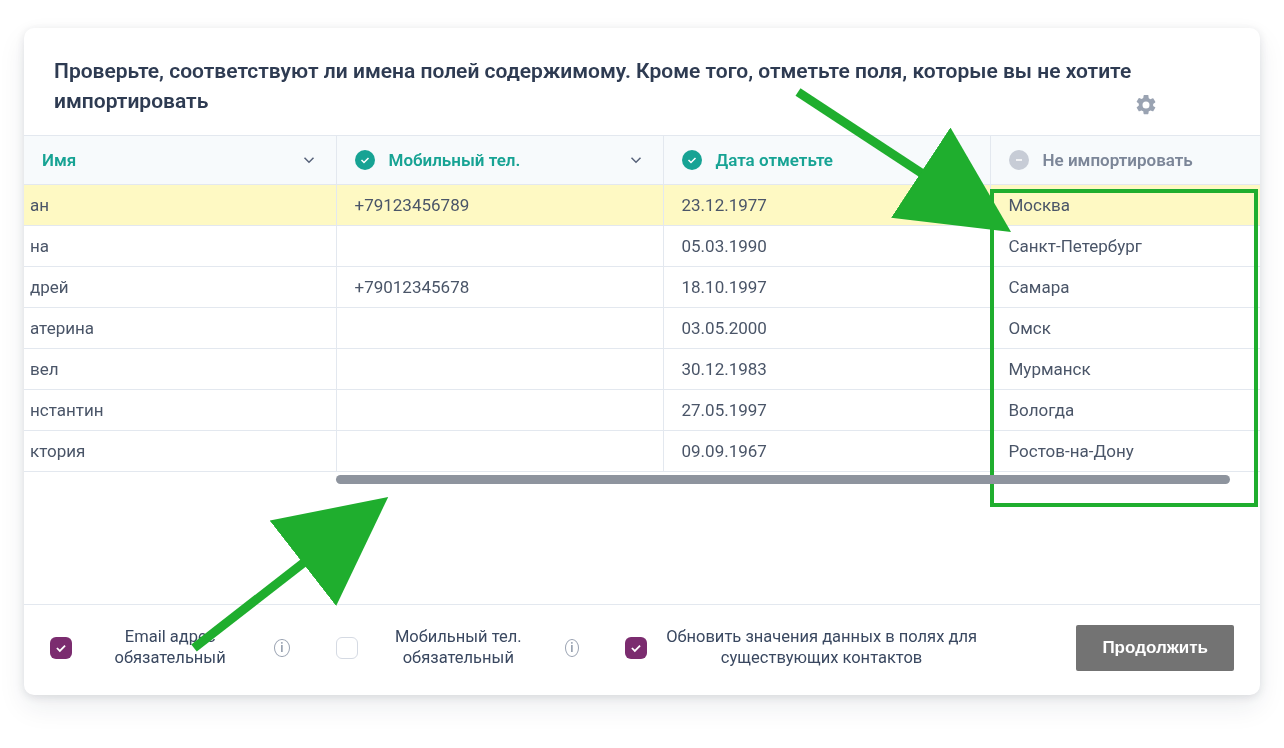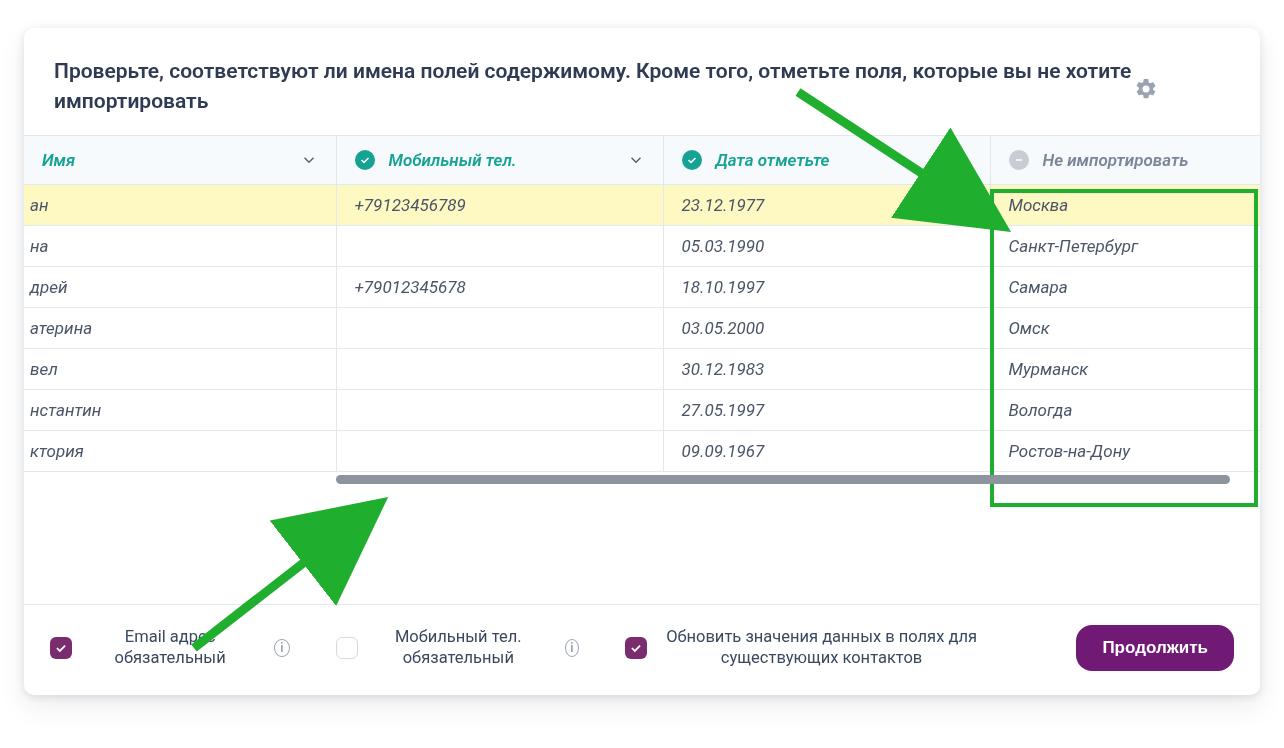--- a/index.html
+++ b/index.html
@@ -7,34 +7,34 @@
   .card {
     position: relative;
     margin: 28px 24px;
     width: 1236px;
     background:#fff;
     border-radius:10px;
     box-shadow: 0 2px 8px rgba(30,40,60,0.12), 0 12px 28px rgba(30,40,60,0.08);
     overflow: visible;
   }
   .card-head {
-    display:flex; align-items:center; padding: 28px 30px 18px 30px;
+    display:flex; align-items:flex-end; padding: 28px 30px 18px 30px;
   }
   .title {
     font-size: 21px; line-height: 1.45; font-weight: 600; color:#2E3B52; flex:1;
     max-width: 1080px;
   }
   .gear {
     width: 24px; height:24px; margin-top:6px; color:#9AA3B2; cursor:pointer;
   }
   .table-wrap {
     position:relative;
     width:100%;
   }
-  table { width:100%; border-collapse: collapse; table-layout: fixed; font-style: italic; }
+  table { width:100%; border-collapse: collapse; table-layout: fixed; }
   thead th {
     background:#F7FAFC;
     border-top:1px solid #E3E8EF;
     border-bottom:1px solid #E3E8EF;
     font-size:17px; font-weight:600; text-align:left;
     padding: 14px 18px;
     color:#17A394;
     position:relative;
   }
   thead th + th { border-left:1px solid #E3E8EF; }
@@ -78,22 +78,22 @@
     width:22px; height:22px; border-radius:6px; display:flex; align-items:center; justify-content:center; flex:none;
   }
   .chk.on { background:#7B2C6F; }
   .chk.off { background:#fff; border:1.5px solid #D5DAE3; }
   .chk svg { width:14px; height:14px; stroke:#fff; stroke-width:3; fill:none; }
   .opt-label { font-size:16.5px; color:#3A4860; line-height:1.25; max-width:210px; }
   .opt-label.wide { max-width: 380px; }
   .info { width:18px; height:18px; border:1.6px solid #9AA3B2; border-radius:50%; color:#9AA3B2; display:flex; align-items:center; justify-content:center; font-size:12px; font-weight:700; margin-left:6px; cursor:pointer; }
   .spacer { flex:1; }
   .cta {
-    background:#701a75; color:#fff; font-size:17px; font-weight:600;
-    padding: 13px 26px; border:none; border-radius:16px; cursor:pointer;
+    background:#737373; color:#fff; font-size:17px; font-weight:600;
+    padding: 13px 26px; border:none; border-radius:2px; cursor:pointer;
   }
 
   
   .anno-box {
     position:absolute; border:4px solid #1FAE2E; pointer-events:none;
   }
   .arrow { position:absolute; pointer-events:none; }
 </style>
 </head>
 <body>

